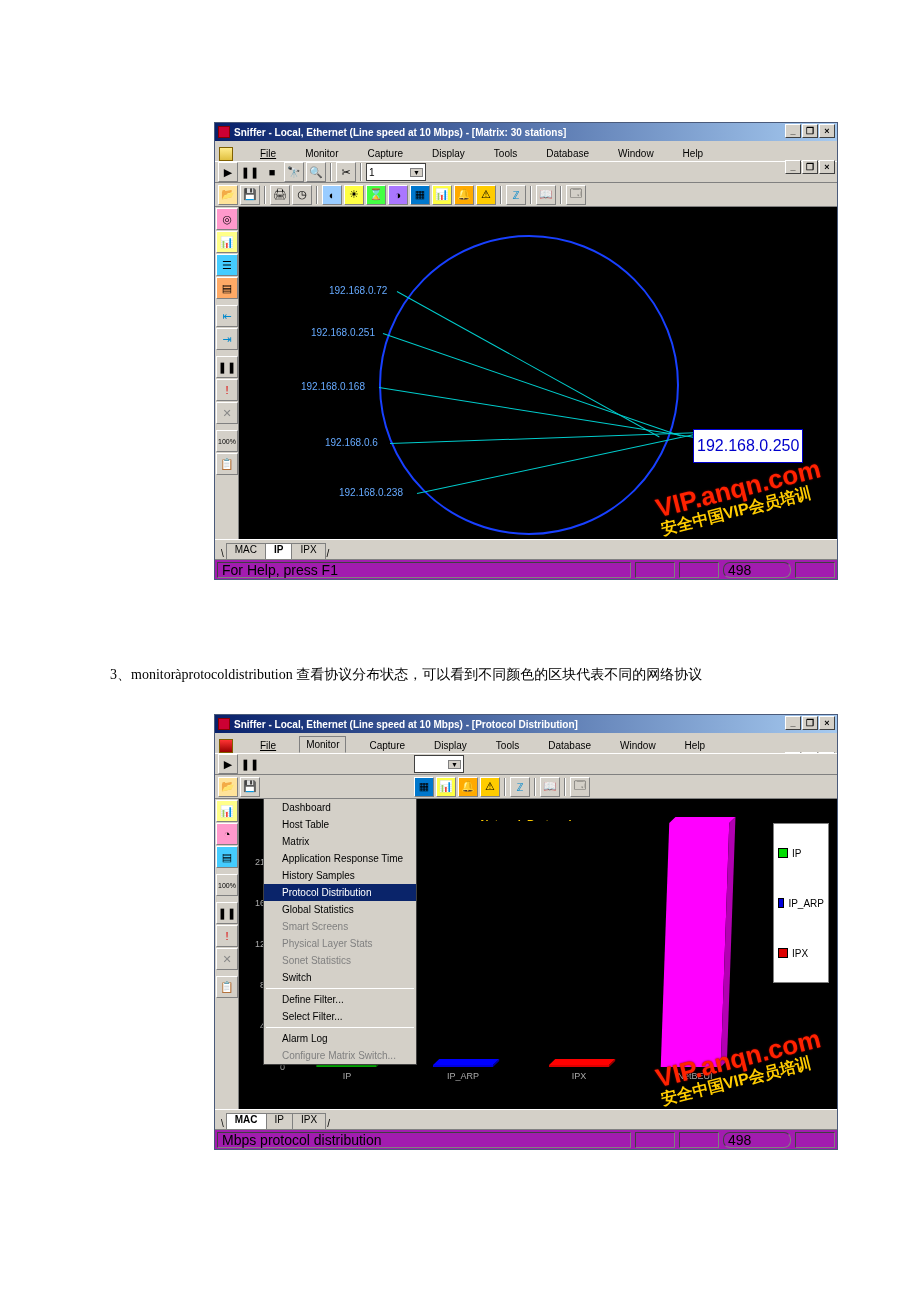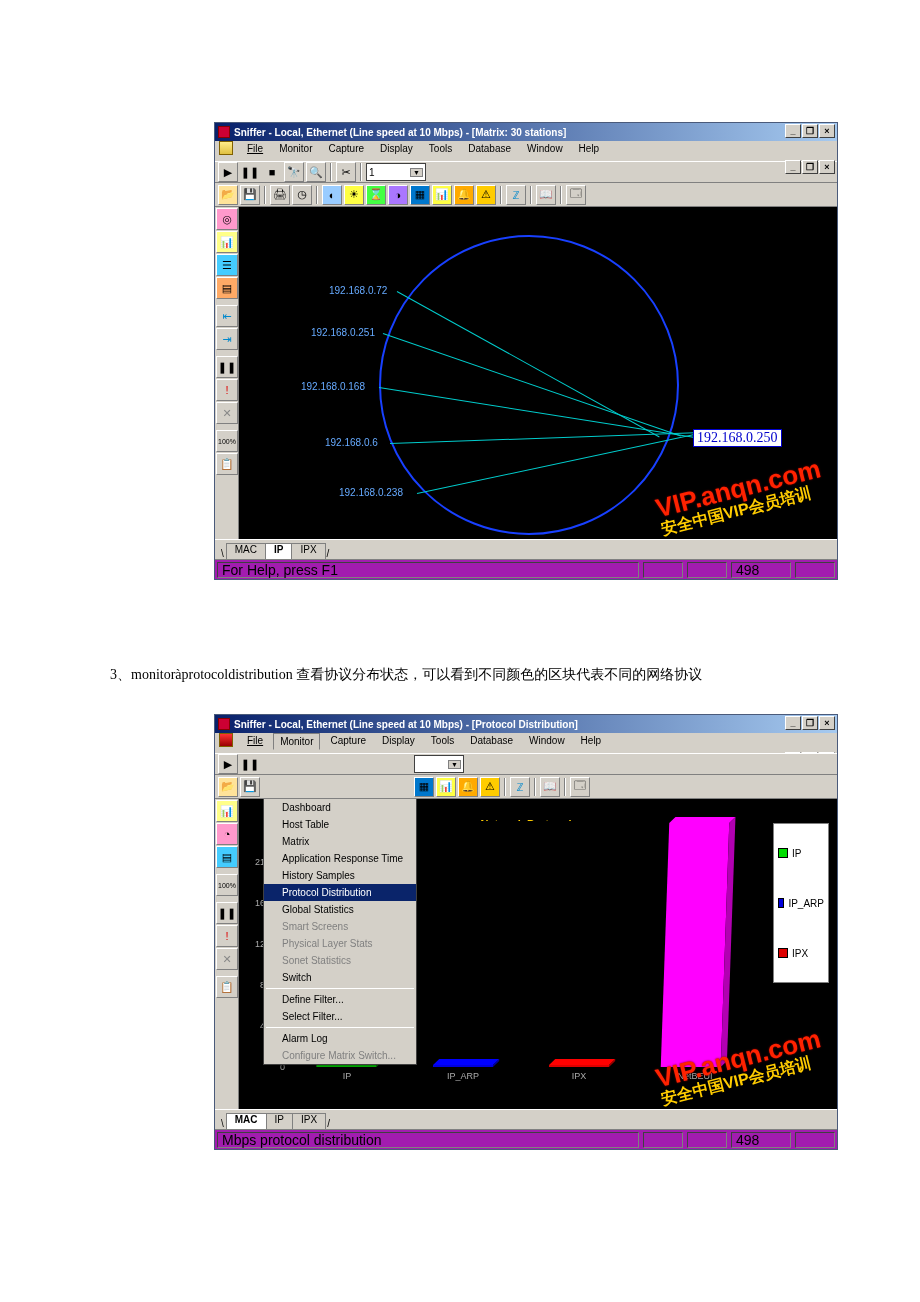--- a/index.html
+++ b/index.html
@@ -5,51 +5,51 @@
   * { margin: 0; padding: 0; box-sizing: border-box; }
   body { width: 920px; min-height: 1302px; background: #fff; font-family: Tahoma, Arial, sans-serif; font-size: 11px; }
   .page { padding: 0; }
   .win { position: relative; margin: 0 auto; width: 624px; border: 1px solid #4a5a7a; background: #d4d0c8; }
   .titlebar { height: 18px; background: linear-gradient(to right,#08216b,#a6caf0); color:#fff; font-weight:bold; font-size:10px; display:flex; align-items:center; padding:0 3px; position:relative; }
   .titlebar .icon-sq { width:12px; height:12px; background:#c03; margin-right:4px; display:inline-block; border:1px solid #800; }
   .titlebar .title-text { flex:0 0 auto;text-align:center; }
   .winbtns { position:absolute; right:2px; top:1px; display:flex; gap:1px; }
   .winbtn { width:16px; height:14px; background:#d4d0c8; border:1px solid #fff; border-right-color:#404040; border-bottom-color:#404040; font-family: Arial; font-size:9px; font-weight:bold; line-height:12px; text-align:center; color:#000; cursor:pointer; }
   .mdi-btns { position:absolute; right:2px; top:19px; display:flex; gap:1px; }
-  .menubar { height:20px; background:#d4d0c8; display:flex; align-items:flex-start; padding:0 4px; font-size:10px; gap:4px; position:relative; }
+  .menubar { height:20px; background:#d4d0c8; display:flex; align-items:flex-end; padding:0 4px; font-size:10px; gap:17px; position:relative; }
   .menubar .mi { padding:2px 6px; cursor:pointer; }
   .menubar .mi .ul { text-decoration:underline; }
   .menubar .doc-icon { width:14px; height:14px; background:linear-gradient(#ffec8b,#e0c040); border:1px solid #806000; margin-right:4px; }
   .toolbar { height:22px; background:#d4d0c8; display:flex; align-items:center; padding:0 3px; gap:2px; border-top:1px solid #fff; border-bottom:1px solid #808080; }
   .tbtn { width:20px; height:20px; background:#d4d0c8; border:1px solid transparent; display:flex; align-items:center; justify-content:center; font-size:11px; cursor:pointer; }
   .tbtn.raised { border:1px solid #fff; border-right-color:#808080; border-bottom-color:#808080; }
   .tsep { width:2px; height:18px; border-left:1px solid #808080; border-right:1px solid #fff; margin:0 2px; }
   .tdrop { width:60px; height:18px; background:#fff; border:1px solid #404040; font-size:10px; padding:0 2px; display:flex; align-items:center; position:relative; cursor:pointer; }
   .tdrop::after { content:"▼"; position:absolute; right:2px; font-size:7px; background:#d4d0c8; padding:0 2px; border:1px solid #808080; }
   .toolbar2 { height:24px; background:#d4d0c8; display:flex; align-items:center; padding:0 3px; gap:2px; border-bottom:1px solid #808080; }
   .t2btn { width:20px; height:20px; border:1px solid #fff; border-right-color:#808080; border-bottom-color:#808080; display:flex; align-items:center; justify-content:center; font-size:11px; cursor:pointer; }
   .canvas-area { position:relative; height:332px; background:#000; }
   .sidebar { position:absolute; left:0; top:0; width:24px; height:332px; background:#d4d0c8; border-right:1px solid #808080; }
   .sbtn { width:22px; height:22px; margin:1px; border:1px solid #fff; border-right-color:#808080; border-bottom-color:#808080; display:flex; align-items:center; justify-content:center; font-size:11px; cursor:pointer; }
   .sbtn-sep { height:4px; }
   .traffic-title { position:absolute; left:0; right:0; top:6px; text-align:center; color:#6af; font-size:10px; font-weight:bold; }
   .circle { position:absolute; left:164px; top:28px; width:300px; height:300px; border:2px solid #1840ff; border-radius:50%; }
   .node { position:absolute; color:#6af; font-size:10px; white-space:nowrap; }
-  .node-target { position:absolute; background:#fff; color:#00c; border:1px solid #00c; font-size:14px; padding:0 3px;font-family:Liberation Serif, serif; }
+  .node-target { position:absolute; background:#fff; color:#00c; border:1px solid #00c; font-size:16px; padding:7px 3px; }
   .conn { position:absolute; background:transparent; border-top:1px solid #0cc; transform-origin:left center; }
   .watermark { position:absolute; right:12px; bottom:18px; color:#ff2200; font-family: "Brush Script MT", cursive, sans-serif; font-size:26px; font-weight:bold; transform:rotate(-14deg); text-shadow:0 0 2px #800; pointer-events:none; }
   .watermark .cn { display:block; color:#ffcc00; font-family: "SimHei", sans-serif; font-size:16px; margin-top:-4px; text-shadow:none; }
   .tabs { height:20px; background:#d4d0c8; border-top:1px solid #fff; display:flex; align-items:flex-end; padding-left:6px; }
   .tab { height:16px; padding:0 8px; font-size:10px; background:#d4d0c8; border:1px solid #808080; border-bottom:none; margin-right:-1px; cursor:pointer; }
   .tab.active { background:#fff; font-weight:bold; }
   .statusbar { height:20px; background:#a21caf; border-top:1px solid #808080; display:flex; align-items:center; font-size:14px; }
   .status-cell { height:16px; border:1px solid #808080; border-top-color:#404040; border-left-color:#404040; margin:0 2px; padding:0 4px; display:flex; align-items:center; }
   .status-cell.main { flex:1; }
   .status-cell.small { width:40px; }
-  .status-cell.med { width:60px; }
+  .status-cell.med { width:68px;border-radius:7px; }
 
   
   .canvas2 { position:relative; height:310px; background:#000; }
   .proto-title { position:absolute; left:0; right:0; top:19px; text-align:center; color:#ffcc00; font-size:11px; font-weight:bold; }
   .dropdown-menu { position:absolute; left:48px; top:0; width:154px; background:#d4d0c8; border:1px solid #404040; border-top:none; z-index:5; box-shadow:2px 2px 2px rgba(0,0,0,.4); }
   .dm-item { height:17px; padding:0 10px 0 18px; font-size:10px; display:flex; align-items:center; cursor:pointer; }
   .dm-item.hl { background:#0a246a; color:#fff; }
   .dm-item.dis { color:#808080; }
   .dm-sep { height:1px; margin:2px 2px; background:#808080; border-bottom:1px solid #fff; }
   .chart-area { position:absolute; left:30px; top:22px; width:536px; height:266px; background:#000; }

